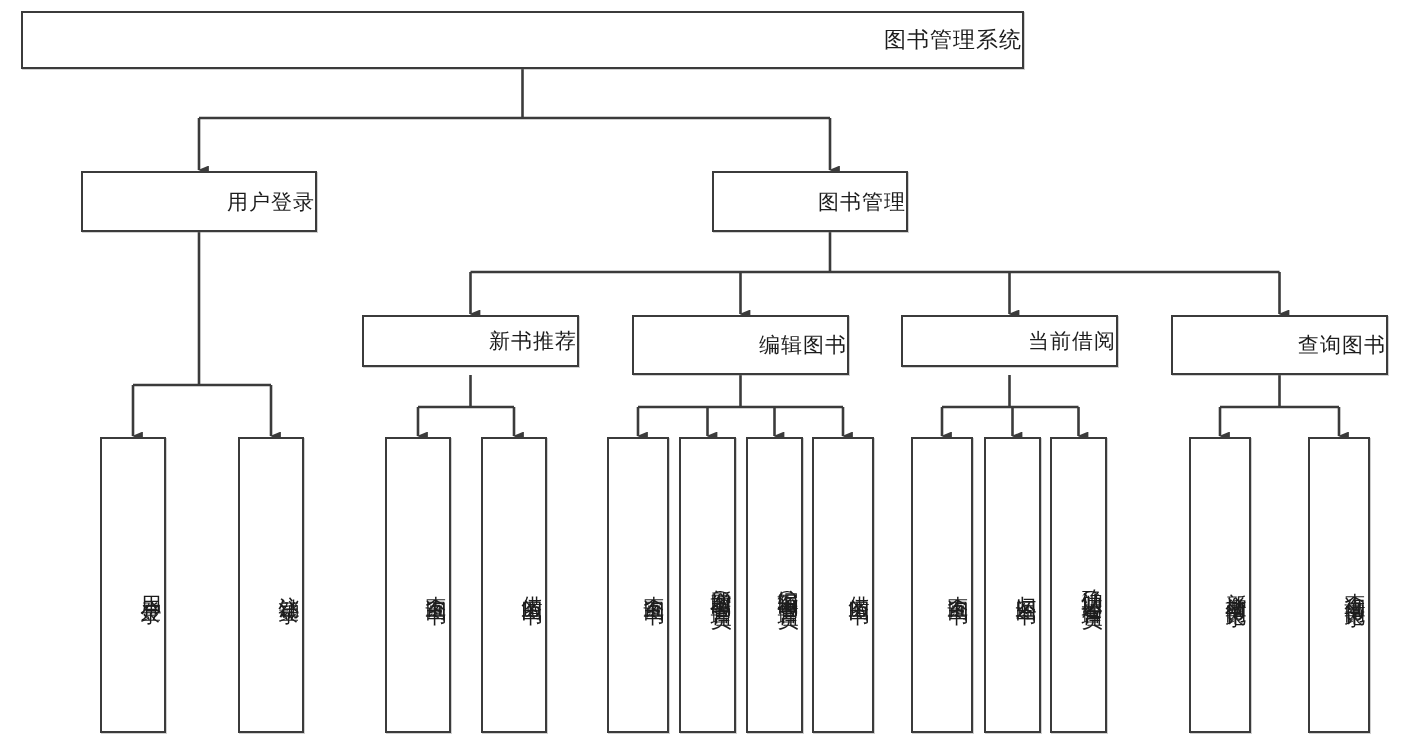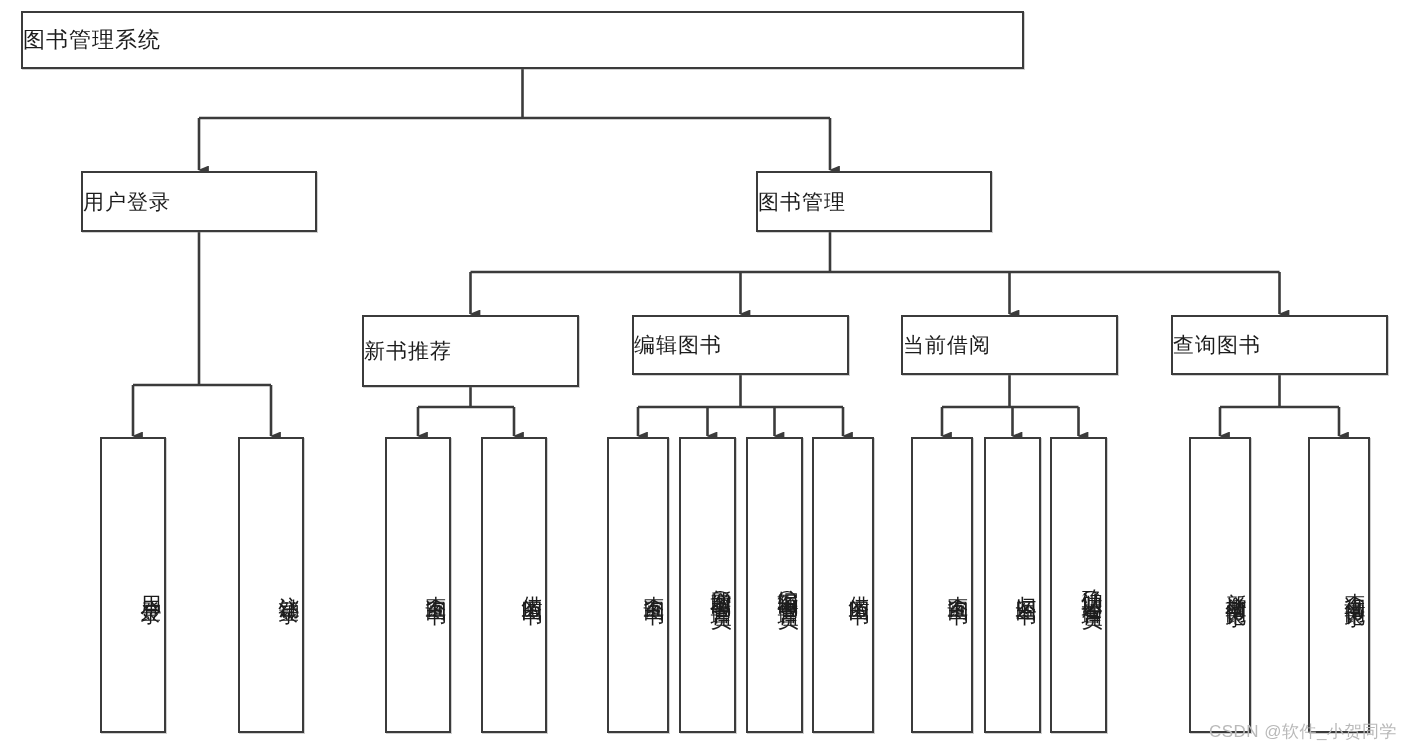--- a/index.html
+++ b/index.html
@@ -25,21 +25,21 @@
     height: 747px;
     pointer-events: none;
   }
   .node {
     position: absolute;
     box-sizing: border-box;
     border: 2.5px solid #3b3b3b;
     background: #ffffff;
     display: flex;
     align-items: center;
-    justify-content: flex-start;
+    justify-content: flex-end;
     color: #1c1c1c;
     box-shadow: 1px 1px 0 rgba(120,120,120,0.35);
   }
   .node.horiz {
     font-size: 21px;
     letter-spacing: 1px;
     line-height: 1.2;
   }
   .node.vert {
     writing-mode: vertical-rl;
@@ -115,30 +115,30 @@
       </g>
   </svg>
 
   <div id="nodes-layer">
       <div class="node horiz root" style="left: 21px; top: 11px; width: 1003px; height: 58px;">
         <span>图书管理系统</span>
       </div>
       <div class="node horiz" style="left: 81px; top: 171px; width: 236px; height: 61px;">
         <span>用户登录</span>
       </div>
-      <div class="node horiz" style="left: 756px; top: 171px; width: 236px; height: 61px;">
+      <div class="node horiz" style="left: 712px; top: 171px; width: 196px; height: 61px;">
         <span>图书管理</span>
       </div>
-      <div class="node horiz" style="left: 362px; top: 315px; width: 217px; height: 72px;">
+      <div class="node horiz" style="left: 362px; top: 315px; width: 217px; height: 52px;">
         <span>新书推荐</span>
       </div>
       <div class="node horiz" style="left: 632px; top: 315px; width: 217px; height: 60px;">
         <span>编辑图书</span>
       </div>
-      <div class="node horiz" style="left: 901px; top: 315px; width: 217px; height: 60px;">
+      <div class="node horiz" style="left: 901px; top: 315px; width: 217px; height: 52px;">
         <span>当前借阅</span>
       </div>
       <div class="node horiz" style="left: 1171px; top: 315px; width: 217px; height: 60px;">
         <span>查询图书</span>
       </div>
       <div class="node vert" style="left: 100px; top: 437px; width: 66px; height: 296px;">
         <span>用户登录</span>
       </div>
       <div class="node vert" style="left: 238px; top: 437px; width: 66px; height: 296px;">
         <span>注销登录</span>
@@ -171,14 +171,13 @@
         <span>确认归还（管理员）</span>
       </div>
       <div class="node vert" style="left: 1189px; top: 437px; width: 62px; height: 296px;">
         <span>新增借阅记录</span>
       </div>
       <div class="node vert" style="left: 1308px; top: 437px; width: 62px; height: 296px;">
         <span>查询借阅记录</span>
       </div>
     </div>
 
-  <div id="watermark">CSDN @软件_小贺同学</div>
 </div>
 
 </body></html>

